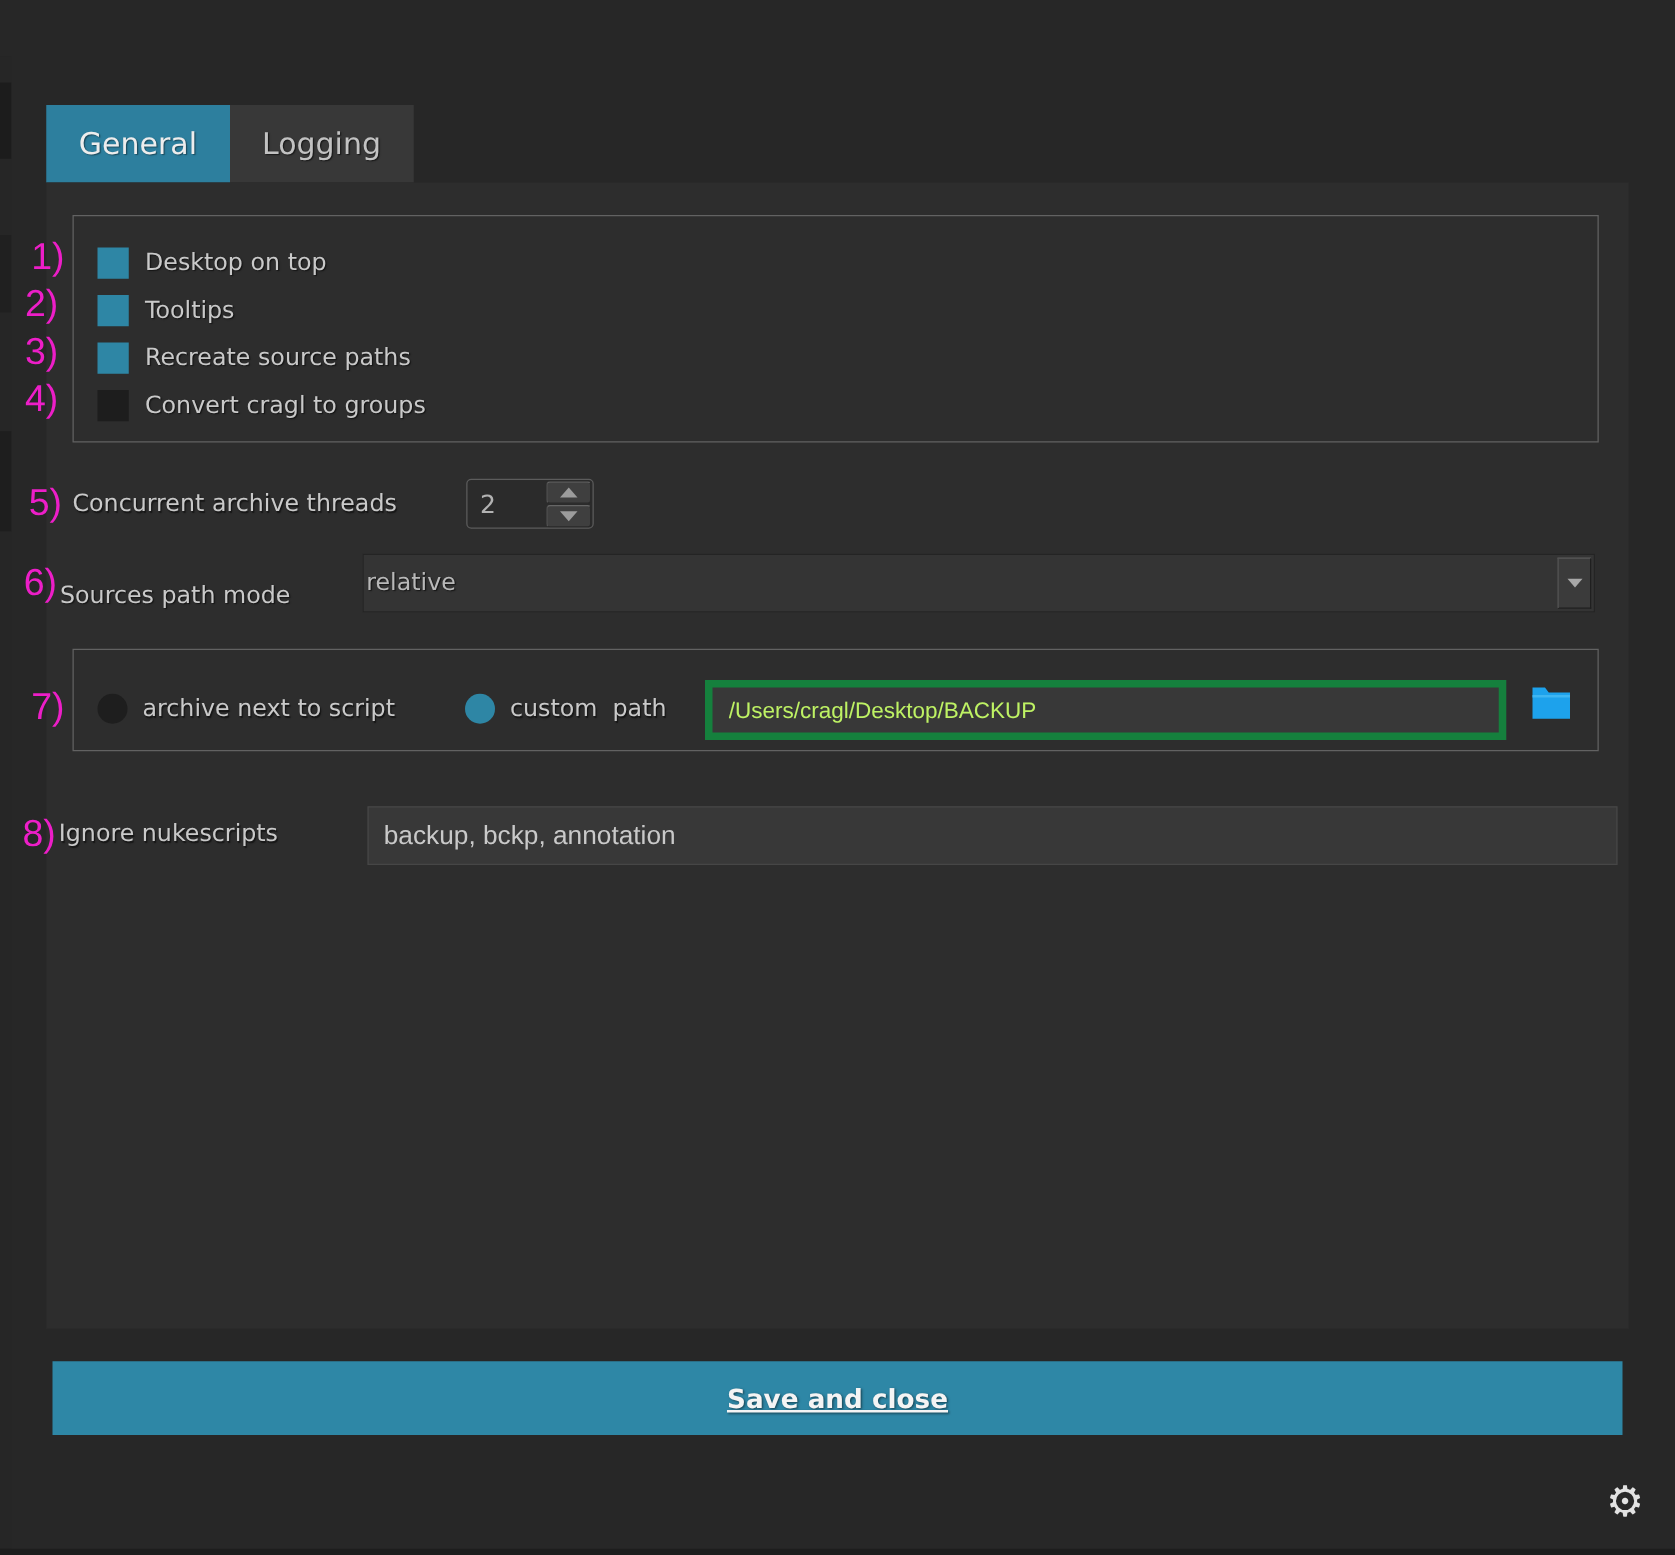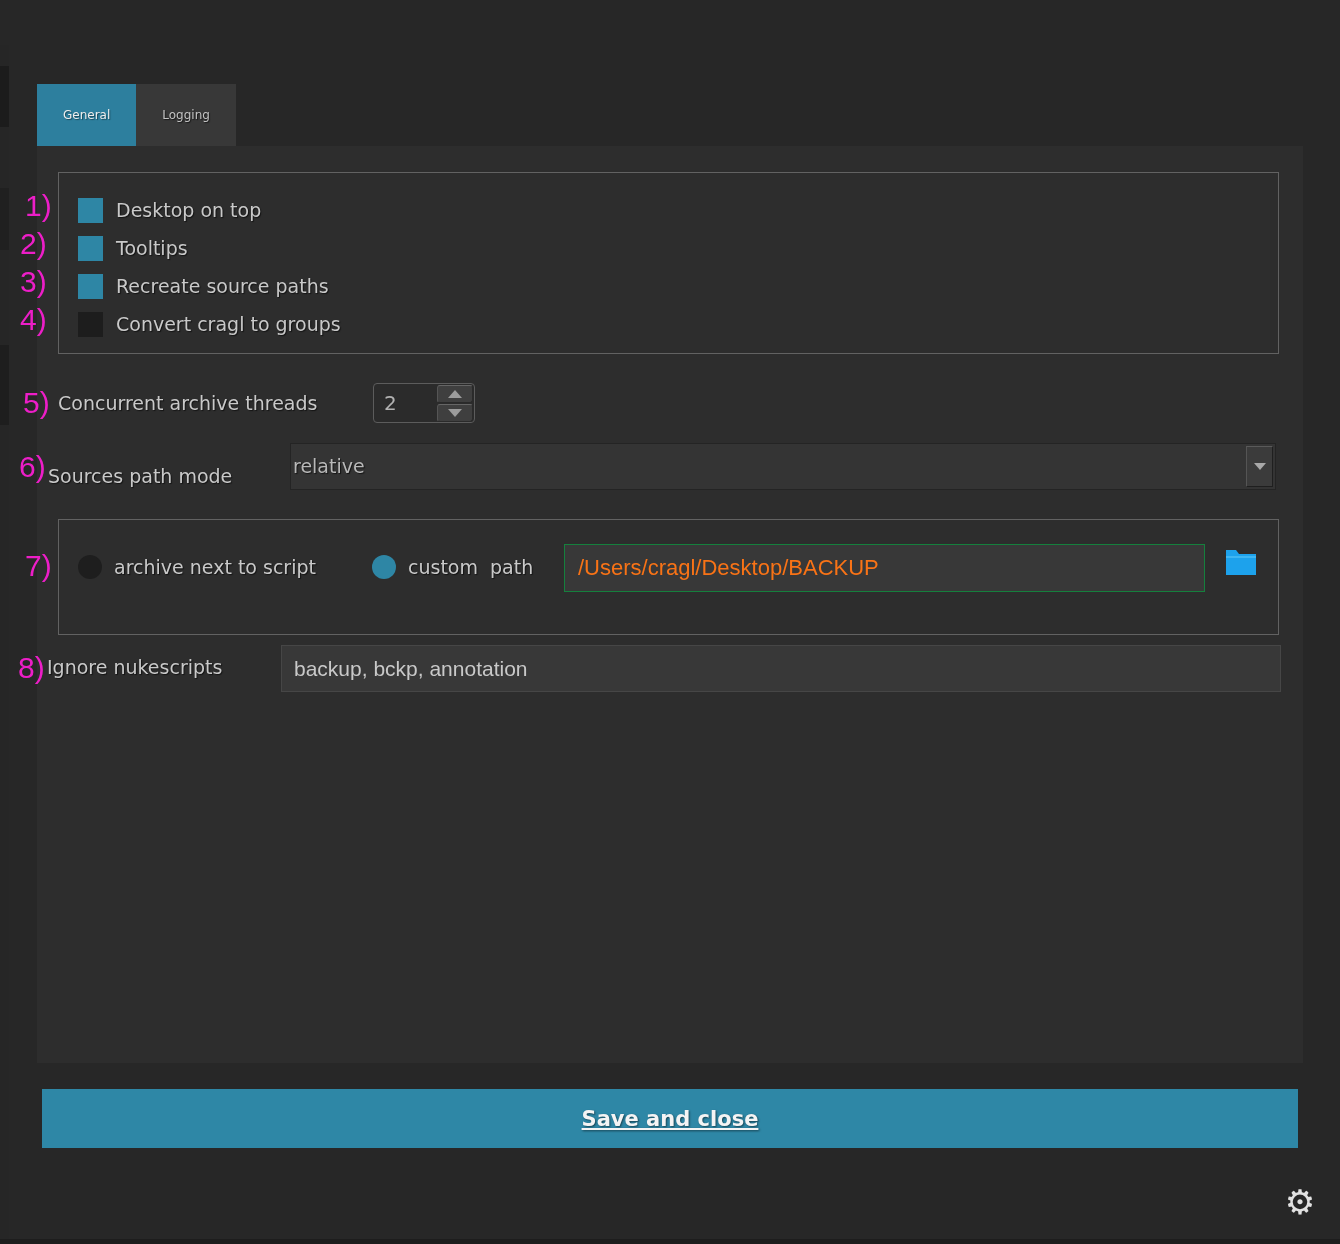--- a/index.html
+++ b/index.html
@@ -23,21 +23,21 @@
   
   .left-strip { position:absolute; left:0; top:45px; width:9px; height:1194px; background:#262626; }
   .left-strip .seg1 { position:absolute; left:0; top:21px; width:9px; height:61px; background:#1c1c1c; }
   .left-strip .seg2 { position:absolute; left:0; top:143px; width:9px; height:62px; background:#202020; }
   .left-strip .seg3 { position:absolute; left:0; top:300px; width:9px; height:80px; background:#1e1e1e; }
   .bottom-strip { position:absolute; left:0; bottom:0; width:1340px; height:5px; background:#1d1d1d; }
   
   .tabs { position:absolute; left:37px; top:84px; display:flex; }
   .tab {
     height:62px; line-height:62px; padding:0 26px;
-    font-size:12px; color:#c2c2c2; background:#383838; cursor:pointer;
+    font-size:24px; color:#c2c2c2; background:#383838; cursor:pointer;
     text-shadow:1px 1px 1px #191919;
   }
   .tab.active { background:#2d7f9e; color:#ededed; text-shadow:1px 1px 1px #1b4a5c; }
   
   .panel { position:absolute; left:37px; top:146px; width:1266px; height:917px; background:#2d2d2d; }
   .groupbox { position:absolute; border:1px solid #626262; }
   .gb-checks { left:21px; top:26px; width:1221px; height:182px; padding-top:18px; }
   .check-row { display:flex; align-items:center; height:38px; padding-left:19px; }
   .checkbox { width:25px; height:25px; background:#1d1d1d; }
   .checkbox.checked { background:#2e86a5; }
@@ -71,38 +71,38 @@
     background:#343434; border:1px solid #242424; cursor:pointer;
   }
   .dd-value { position:absolute; left:2px; top:0; height:45px; line-height:45px; font-size:19px; color:#b8b8b8; text-shadow:1px 1px 1px #141414; }
   .dd-btn {
     position:absolute; right:2px; top:2px; width:27px; height:41px;
     background:#3b3b3b; border:1px solid; border-color:#5a5a5a #1f1f1f #1f1f1f #555;
     display:flex; align-items:center; justify-content:center;
   }
   .dd-btn .tri-down { border-left-width:6px; border-right-width:6px; border-top-width:7px; border-top-color:#a8a8a8; }
   
-  .gb-archive { left:21px; top:373px; width:1221px; height:116px; }
+  .gb-archive { left:21px; top:373px; width:1221px; height:82px; }
   .radio { position:absolute; width:24px; height:24px; border-radius:50%; background:#1e1e1e; cursor:pointer; }
   .radio.on { background:#2e86a5; }
   .r1 { left:19px; top:35px; }
   .r2 { left:313px; top:35px; }
   .rl1 { position:absolute; left:55px; top:36px; }
   .rl2 { position:absolute; left:349px; top:36px; word-spacing:6px; }
   .path-input {
     position:absolute; left:505px; top:24px; width:641px; height:48px;
-    background:#383838; border:1px solid #15803d;
-    color:#f97316; font-size:22px; font-family:"Liberation Sans", sans-serif;
+    background:#383838; border:6px solid #15803d;
+    color:#bef264; font-size:18px; font-family:"Liberation Sans", sans-serif;
     padding:0 13px; outline:none;
   }
   .folder-btn { position:absolute; left:1166px; top:29px; width:32px; height:27px; cursor:pointer; }
   
   .row-ignore { position:absolute; left:10px; top:501px; height:40px; display:flex; align-items:center; }
   .ignore-input {
-    position:absolute; left:244px; top:499px; width:1000px; height:47px;
+    position:absolute; left:257px; top:499px; width:1000px; height:47px;
     background:#383838; border:1px solid #464646;
     color:#c9c9c9; font-size:21px; font-family:"Liberation Sans", sans-serif;
     padding:0 12px; outline:none;
   }
   
   .save-btn {
     position:absolute; left:42px; top:1089px; width:1256px; height:59px;
     background:#2e87a6; border:none; cursor:pointer;
     font-family:"DejaVu Sans", sans-serif; font-weight:bold; font-size:21px;
     color:#f4f4f4; text-shadow:1px 1px 2px rgba(0,0,0,0.5);text-decoration:underline;

